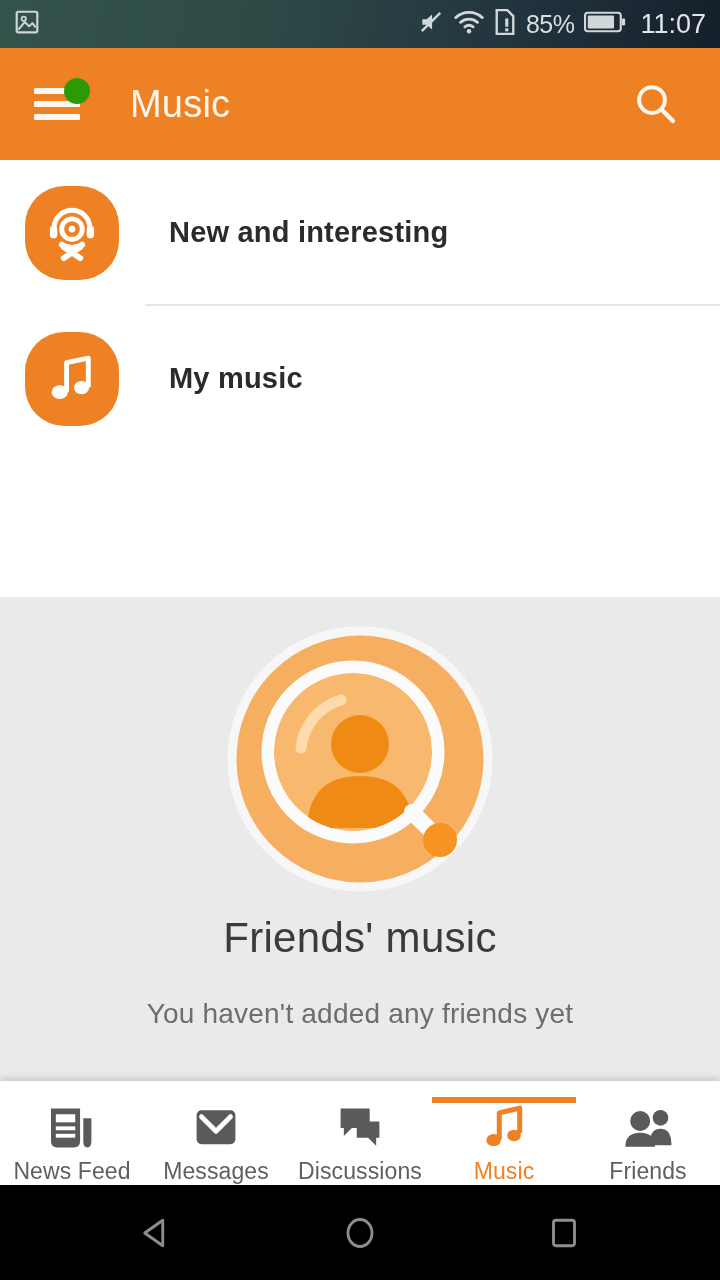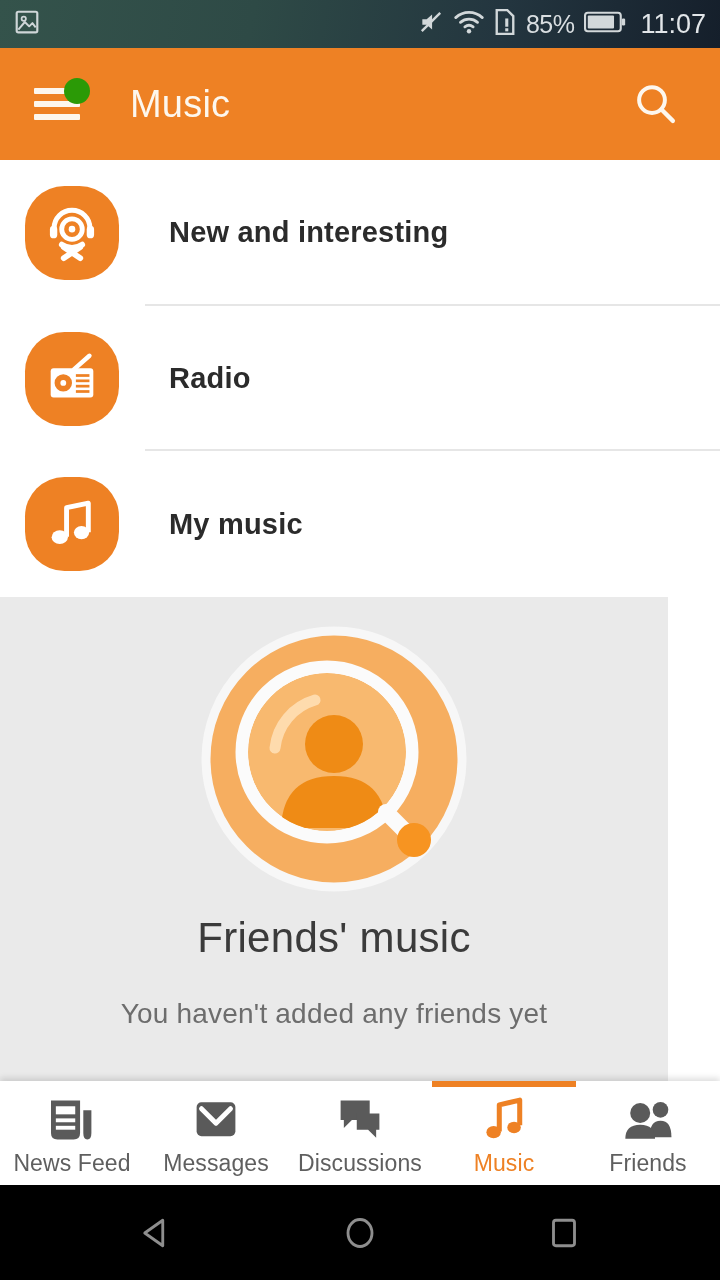--- a/index.html
+++ b/index.html
@@ -80,39 +80,40 @@
     margin-left:50px; font-size:29px; font-weight:bold;
     color:#2b2b2b; letter-spacing:0.2px;
   }
   .menu-divider {
     position:absolute; bottom:0; left:145px; right:0;
     height:2px; background:#e6e6e6;
   }
 
   
   .friends-section {
-    position:absolute; top:597px; left:0; width:668px; height:484px;
+    position:absolute; top:597px; left:0; width:720px; height:484px;
     background:#eaeaea;
     display:flex; flex-direction:column; align-items:center;
   }
   .friends-illu { margin-top:25px; }
   .friends-title {
     margin-top:14px; font-size:42px; color:#3b3b3b;
     font-weight:400; letter-spacing:0.3px;
   }
   .friends-sub {
     margin-top:36px; font-size:28px; color:#6d6d6d;
     font-weight:400; letter-spacing:0.2px;
   }
 
   
   .bottom-nav {
     position:absolute; top:1081px; left:0; width:720px; height:104px;
     background:#ffffff; display:flex;
     box-shadow:0 -3px 6px rgba(0,0,0,0.13);
+    align-items:flex-end;
   }
   .nav-item {
     flex:1; position:relative; cursor:pointer;
     display:flex; flex-direction:column;
     align-items:center; justify-content:center;
   }
   .nav-indicator {
     position:absolute; top:0; left:0; right:0;
     height:6px; background:#ee8124;
   }
@@ -215,36 +216,20 @@
           <circle cx="32" cy="28" r="3.4" fill="#ffffff"></circle>
           <path d="M21.5 44 Q32 51 42.5 44" fill="none" stroke="#ffffff" stroke-width="6" stroke-linecap="round"></path>
           <line x1="23.5" y1="58" x2="40.5" y2="46.5" stroke="#ffffff" stroke-width="6" stroke-linecap="round"></line>
           <line x1="40.5" y1="58" x2="23.5" y2="46.5" stroke="#ffffff" stroke-width="6" stroke-linecap="round"></line>
         </svg>
       </div>
       <div class="menu-label">New and interesting</div>
       <div class="menu-divider"></div>
     </div>
 
-    <div class="menu-row">
-      <div class="menu-icon">
-        <svg width="62" height="62" viewBox="0 0 64 64">
-          <line x1="34" y1="22" x2="50" y2="8" stroke="#ffffff" stroke-width="4.6" stroke-linecap="round"></line>
-          <rect x="10" y="21" width="44" height="30" rx="3" fill="#ffffff"></rect>
-          <circle cx="23" cy="36" r="9" fill="#ee8124"></circle>
-          <circle cx="23" cy="36" r="3" fill="#ffffff"></circle>
-          <rect x="36" y="27" width="14" height="2.8" fill="#ee8124"></rect>
-          <rect x="36" y="32.5" width="14" height="2.8" fill="#ee8124"></rect>
-          <rect x="36" y="38" width="14" height="2.8" fill="#ee8124"></rect>
-          <rect x="36" y="43.5" width="14" height="2.8" fill="#ee8124"></rect>
-        </svg>
-      </div>
-      <div class="menu-label">Radio</div>
-      <div class="menu-divider"></div>
-    </div>
 
     <div class="menu-row">
       <div class="menu-icon">
         <svg width="58" height="58" viewBox="0 0 64 64">
           <path d="M26 46 L26 14 L50 9 L50 41" fill="none" stroke="#ffffff" stroke-width="5.4" stroke-linejoin="round"></path>
           <ellipse cx="18.5" cy="46.5" rx="9" ry="7.6" fill="#ffffff"></ellipse>
           <ellipse cx="42.5" cy="41.5" rx="8.4" ry="7.2" fill="#ffffff"></ellipse>
         </svg>
       </div>
       <div class="menu-label">My music</div>

